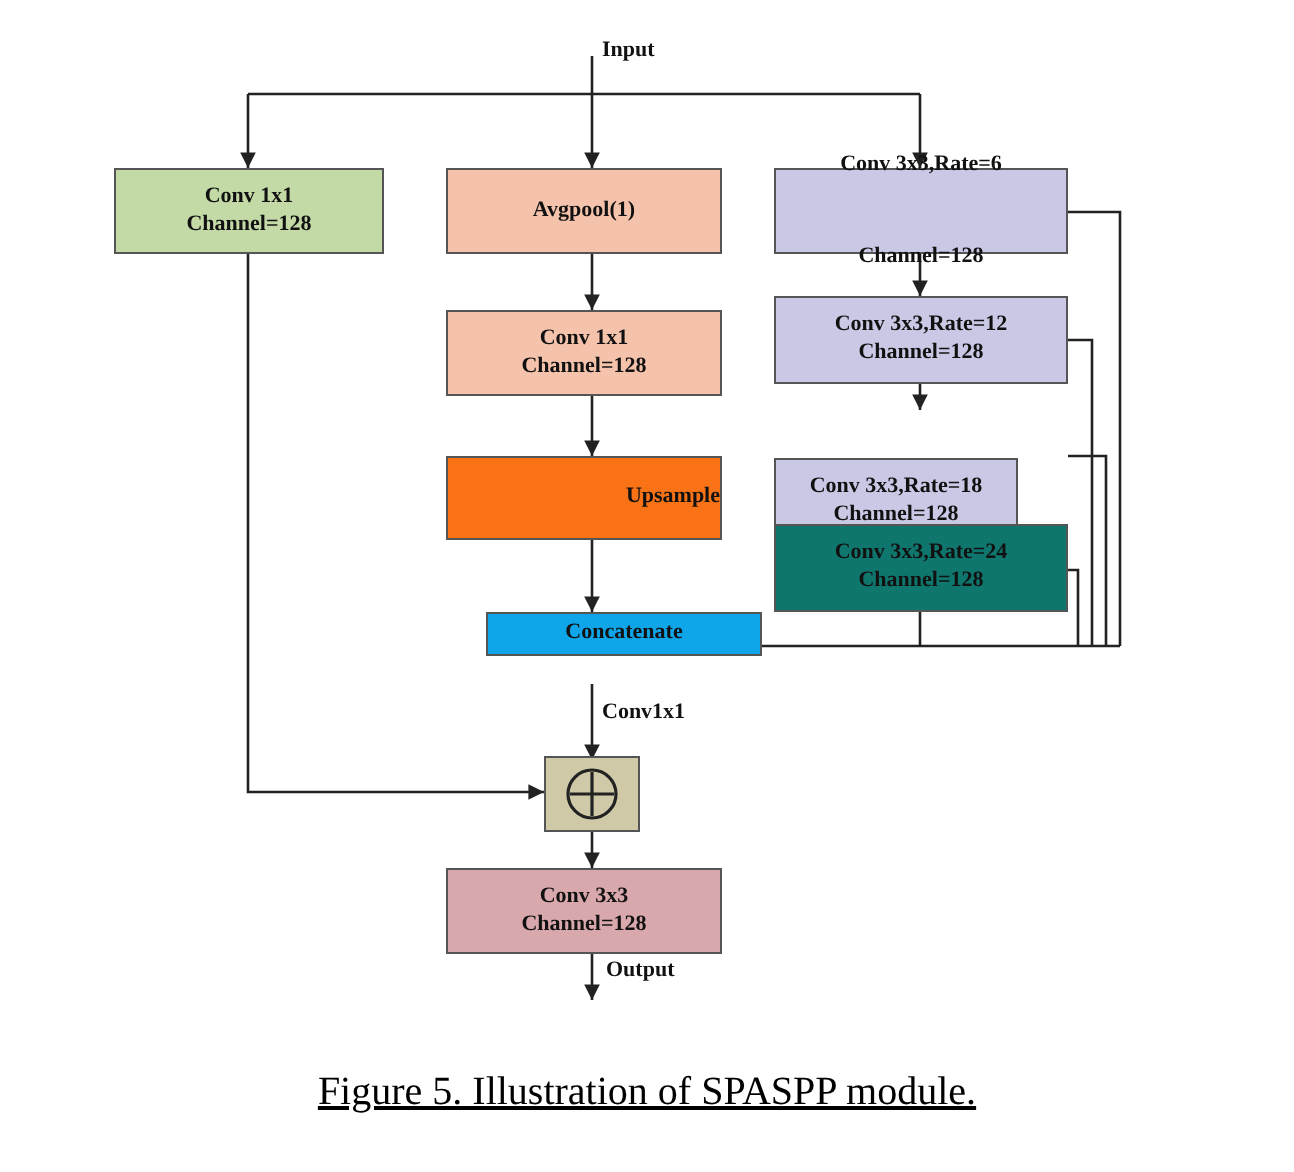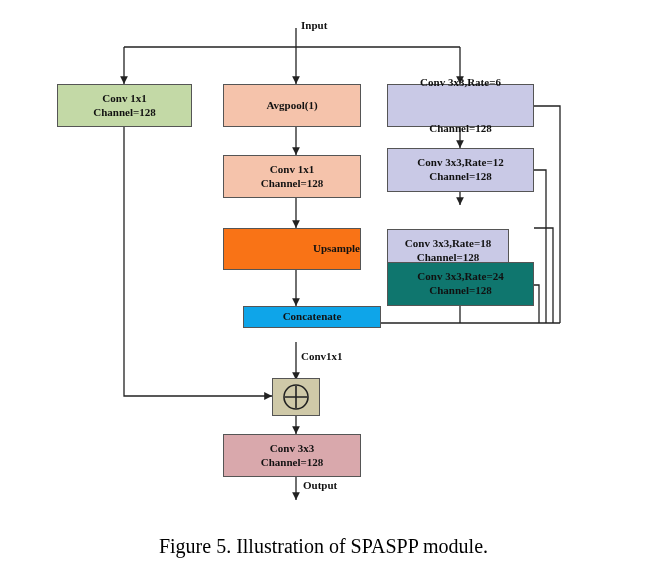--- a/index.html
+++ b/index.html
@@ -50,20 +50,21 @@
     white-space: nowrap;
   }
   .caption {
     position: absolute;
     left: 0;
     width: 647px;
     text-align: center;
     font-family: "Liberation Serif", serif;
     font-size: 20px;
     color: #000000;
+    text-decoration: underline;
   }
   .sum-node {
     position: absolute;
     box-sizing: border-box;
     border: 1px solid #555555;
     background: #cfc9a8;
     display: flex;
     align-items: center;
     justify-content: center;
   }

